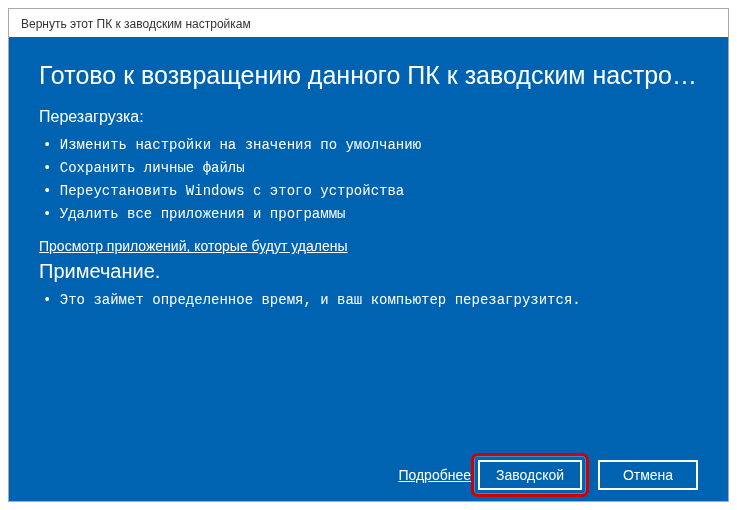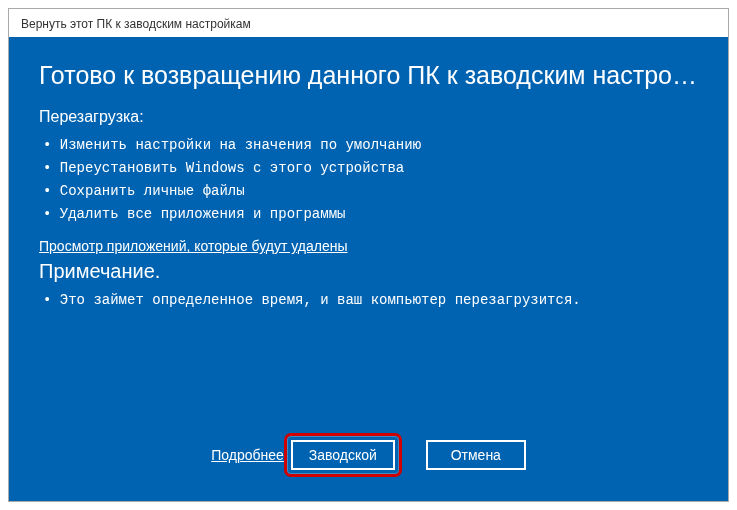--- a/index.html
+++ b/index.html
@@ -70,26 +70,26 @@
       font-size: 14px;
       cursor: pointer;
       display: inline-block;
     }
     .apps-link { margin-top: 2px; margin-bottom: 6px; }
     .note-head { font-size: 20px; margin-bottom: 6px; }
     .footer {
       position: absolute;
       left: 30px;
       right: 30px;
-      bottom: 24px;
+      bottom: 4px;
       display: flex;
       align-items: center;
-      justify-content: center;
+      justify-content: flex-end;
     }
-    .btn-row { display: flex; gap: 24px; align-items: center; }
+    .btn-row { display: flex; gap: 9px; align-items: center; }
     .btn {
       background: #0063B1;
       color: #fff;
       border: 2px solid #fff;
       font-size: 14px;
       padding: 5px 0;
       width: 100px;
       text-align: center;
       cursor: pointer;
       font-family: inherit;
@@ -107,22 +107,22 @@
 <body>
 
 <div class="frame">
   <div class="window">
     <div class="titlebar">Вернуть этот ПК к заводским настройкам</div>
     <div class="body">
       <div class="heading">Готово к возвращению данного ПК к заводским настройк...</div>
       <div class="subhead">Перезагрузка:</div>
       <ul class="bullet-list">
         <li>Изменить настройки на значения по умолчанию</li>
+        <li>Сохранить личные файлы</li>
         <li>Переустановить Windows с этого устройства</li>
-        <li>Сохранить личные файлы</li>
         <li>Удалить все приложения и программы</li>
       </ul>
       <a class="link apps-link">Просмотр приложений, которые будут удалены</a>
       <div class="note-head">Примечание.</div>
       <ul class="bullet-list">
         <li>Это займет определенное время, и ваш компьютер перезагрузится.</li>
       </ul>
 
       <div class="footer">
         <a class="link">Подробнее</a>

